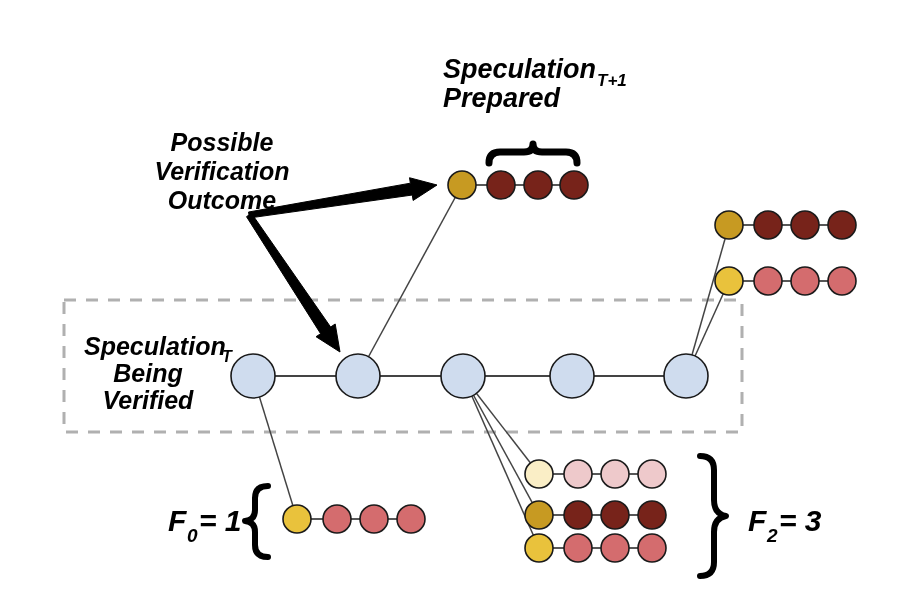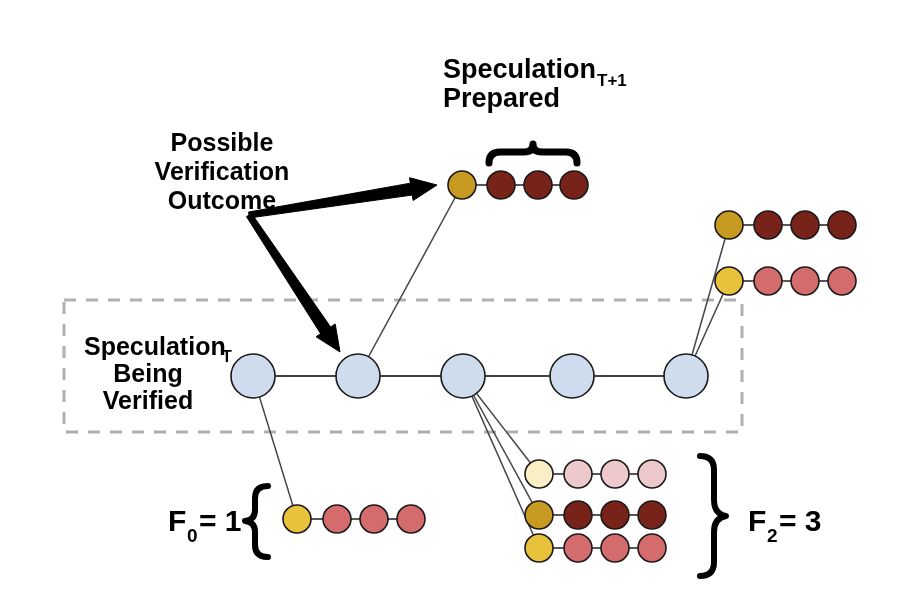--- a/index.html
+++ b/index.html
@@ -12,20 +12,21 @@
     height: 612px;
     font-family: "Liberation Sans", sans-serif;
     overflow: hidden;
     position: relative;
   }
   #diagram-root {
     position: absolute;
     left: 0; top: 0;
     width: 924px;
     height: 612px;
+    font-style: italic;
   }
   svg.canvas {
     display: block;
     width: 924px;
     height: 612px;
   }
   text.lbl {
     font-family: "Liberation Sans", sans-serif;
     font-weight: bold;
     fill: #000000;

